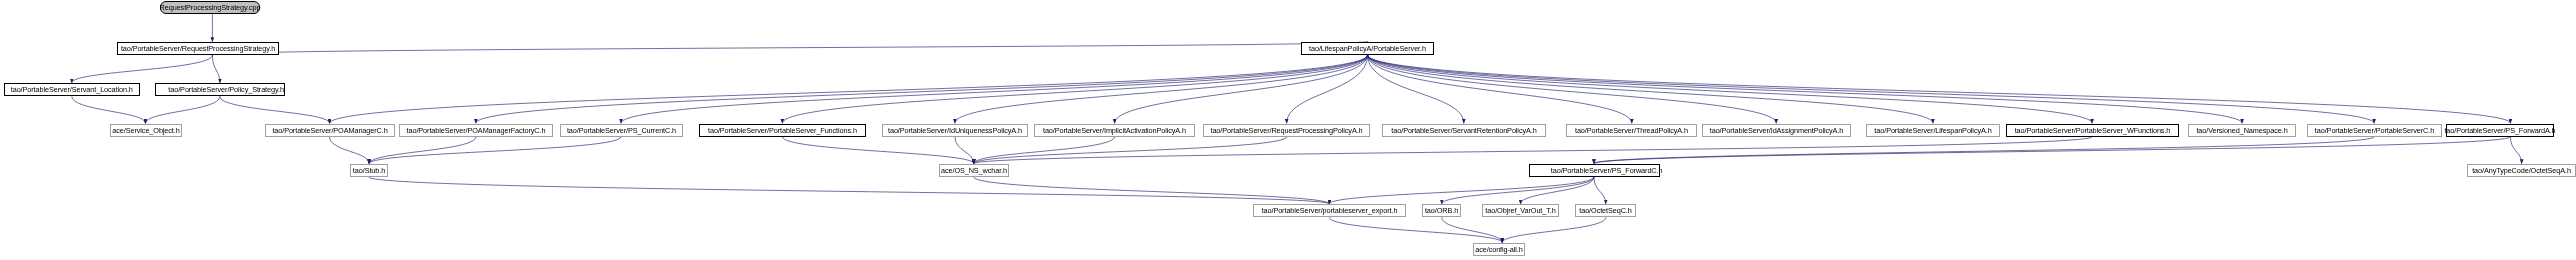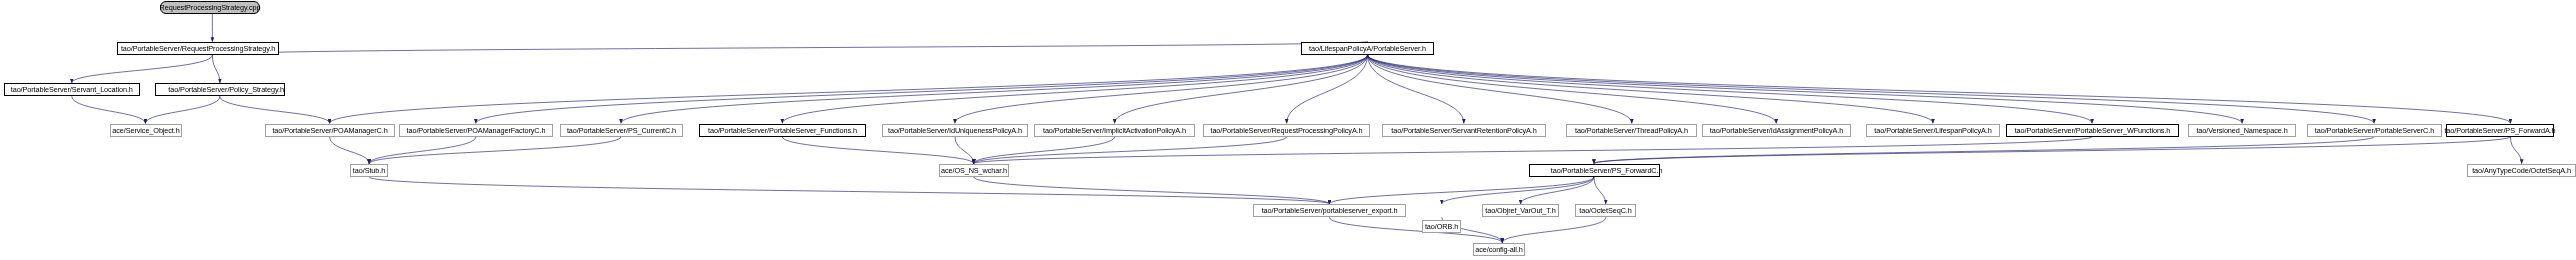--- a/index.html
+++ b/index.html
@@ -178,21 +178,21 @@
       </div>
       <div class="node hdr" style="left: 1529px; top: 164px; width: 131px; padding-left: 28px;">
         <span>tao/PortableServer/PS_ForwardC.h</span>
       </div>
       <div class="node " style="left: 2467px; top: 164px; width: 109px;">
         <span>tao/AnyTypeCode/OctetSeqA.h</span>
       </div>
       <div class="node " style="left: 1253px; top: 204px; width: 153px;">
         <span>tao/PortableServer/portableserver_export.h</span>
       </div>
-      <div class="node " style="left: 1422px; top: 204px; width: 39px; margin-top: 16px;">
+      <div class="node " style="left: 1422px; top: 204px; width: 39px;">
         <span>tao/ORB.h</span>
       </div>
       <div class="node " style="left: 1482px; top: 204px; width: 77px;">
         <span>tao/Objref_VarOut_T.h</span>
       </div>
       <div class="node " style="left: 1575px; top: 204px; width: 61px;">
         <span>tao/OctetSeqC.h</span>
       </div>
       <div class="node " style="left: 1473px; top: 243px; width: 52px;">
         <span>ace/config-all.h</span>

